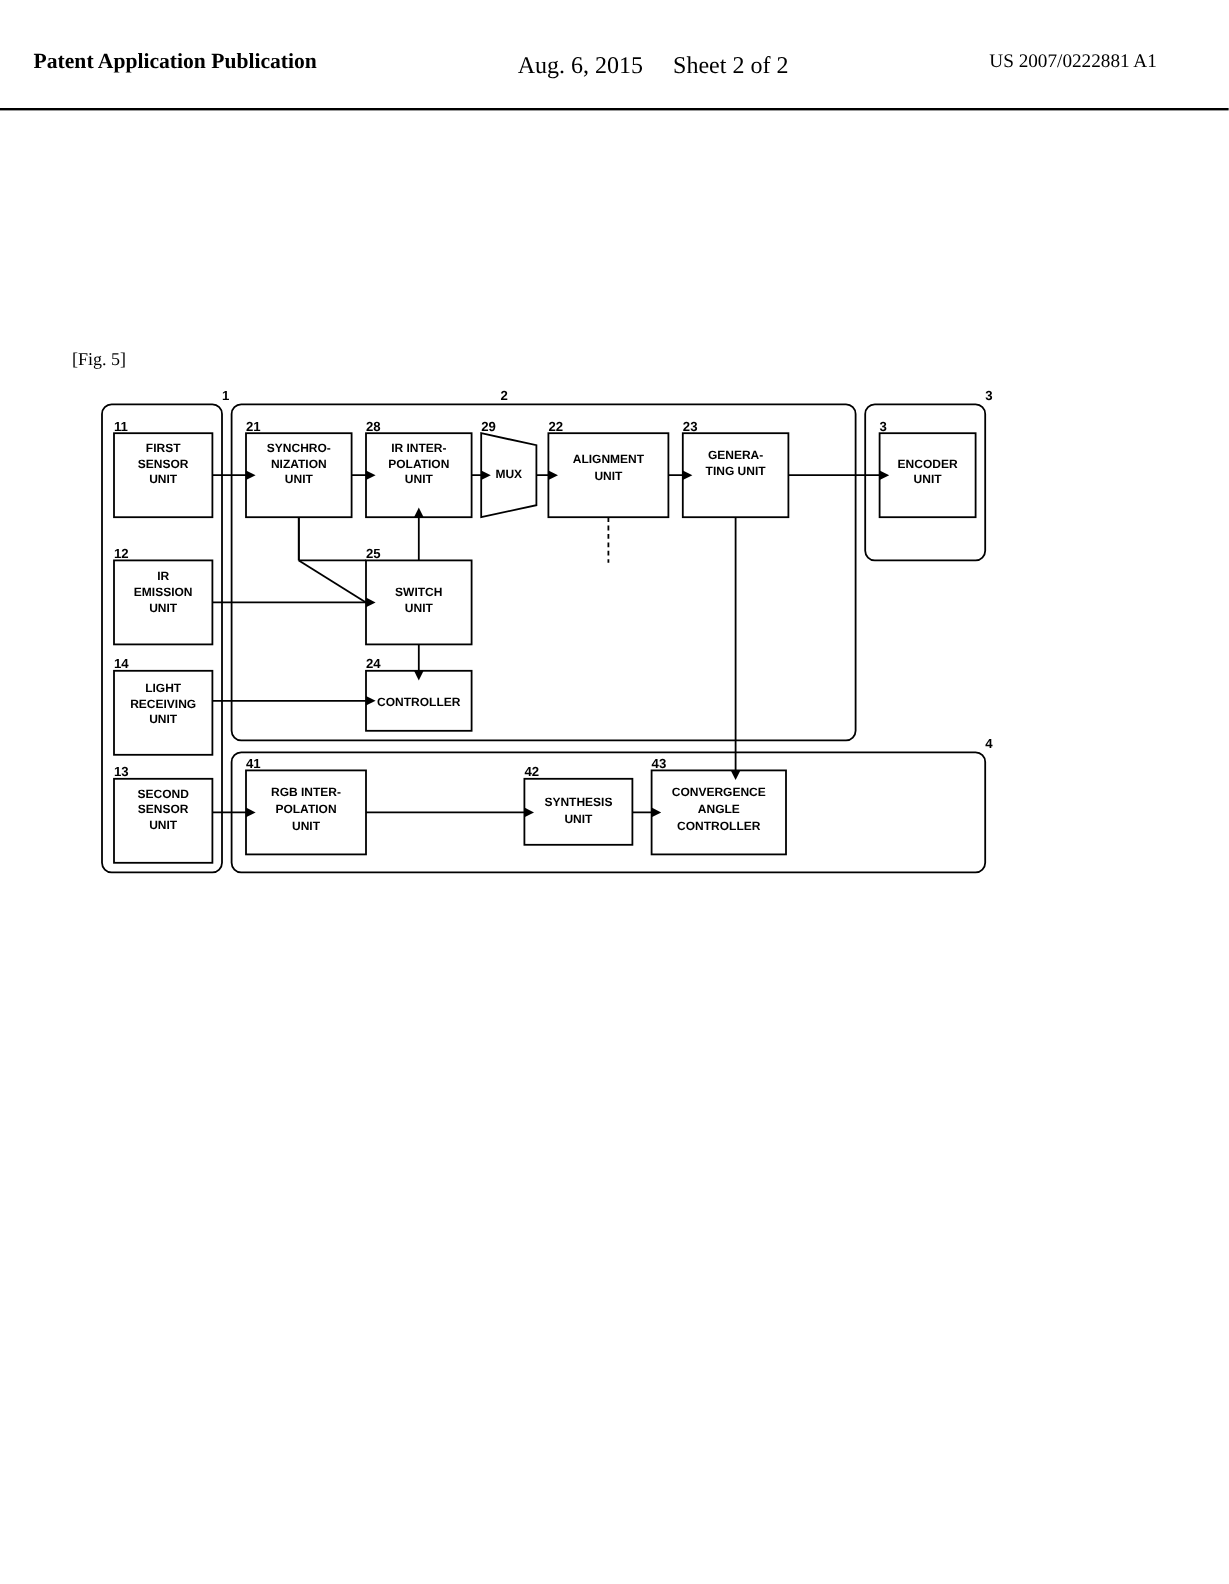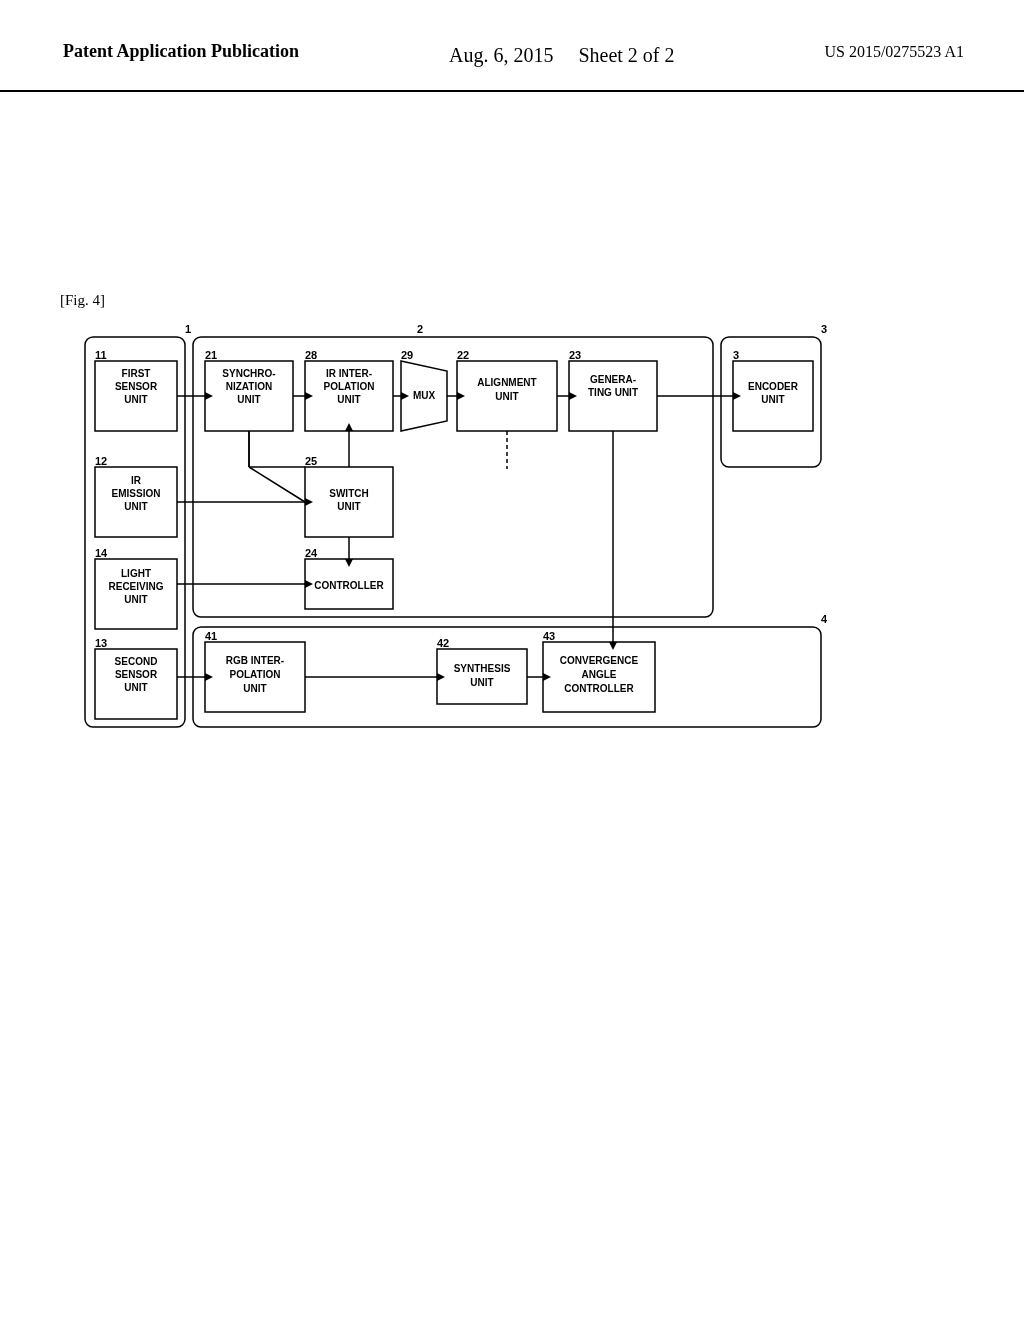--- a/index.html
+++ b/index.html
@@ -9,21 +9,21 @@
       width: 1024px;
       min-height: 1320px;
       position: relative;
     }
 
     
     .header {
       display: flex;
       justify-content: space-between;
       align-items: flex-start;
-      padding: 40px 60px 20px 63px;
+      padding: 40px 60px 20px 28px;
       border-bottom: 2px solid #000;
     }
     .header-left {
       font-weight: bold;
       font-size: 18px;
       line-height: 1.3;
     }
     .header-center {
       text-align: center;
       font-size: 20px;
@@ -89,26 +89,26 @@
 </head>
 <body>
 
 <div class="header">
   <div class="header-left">Patent Application Publication</div>
   <div class="header-center">
     <span>Aug. 6, 2015</span>
     &nbsp;&nbsp;&nbsp;
     <span>Sheet 2 of 2</span>
   </div>
-  <div class="header-right">US 2015/0275523 A1</div>
+  <div class="header-right">US 2007/0222881 A1</div>
 </div>
 
 <div class="main-content">
 
-  <div class="fig-label">[Fig. 4]</div>
+  <div class="fig-label">[Fig. 5]</div>
 
   <div class="diagram-container">
     <svg class="diagram" viewBox="0 0 870 430">
 
       <rect x="8" y="18" width="100" height="390" rx="8" ry="8" class="box" stroke-width="1.5"></rect>
 
       <rect x="116" y="18" width="520" height="280" rx="8" ry="8" class="box" stroke-width="1.5"></rect>
 
       <rect x="644" y="18" width="100" height="130" rx="8" ry="8" class="box" stroke-width="1.5"></rect>
 

